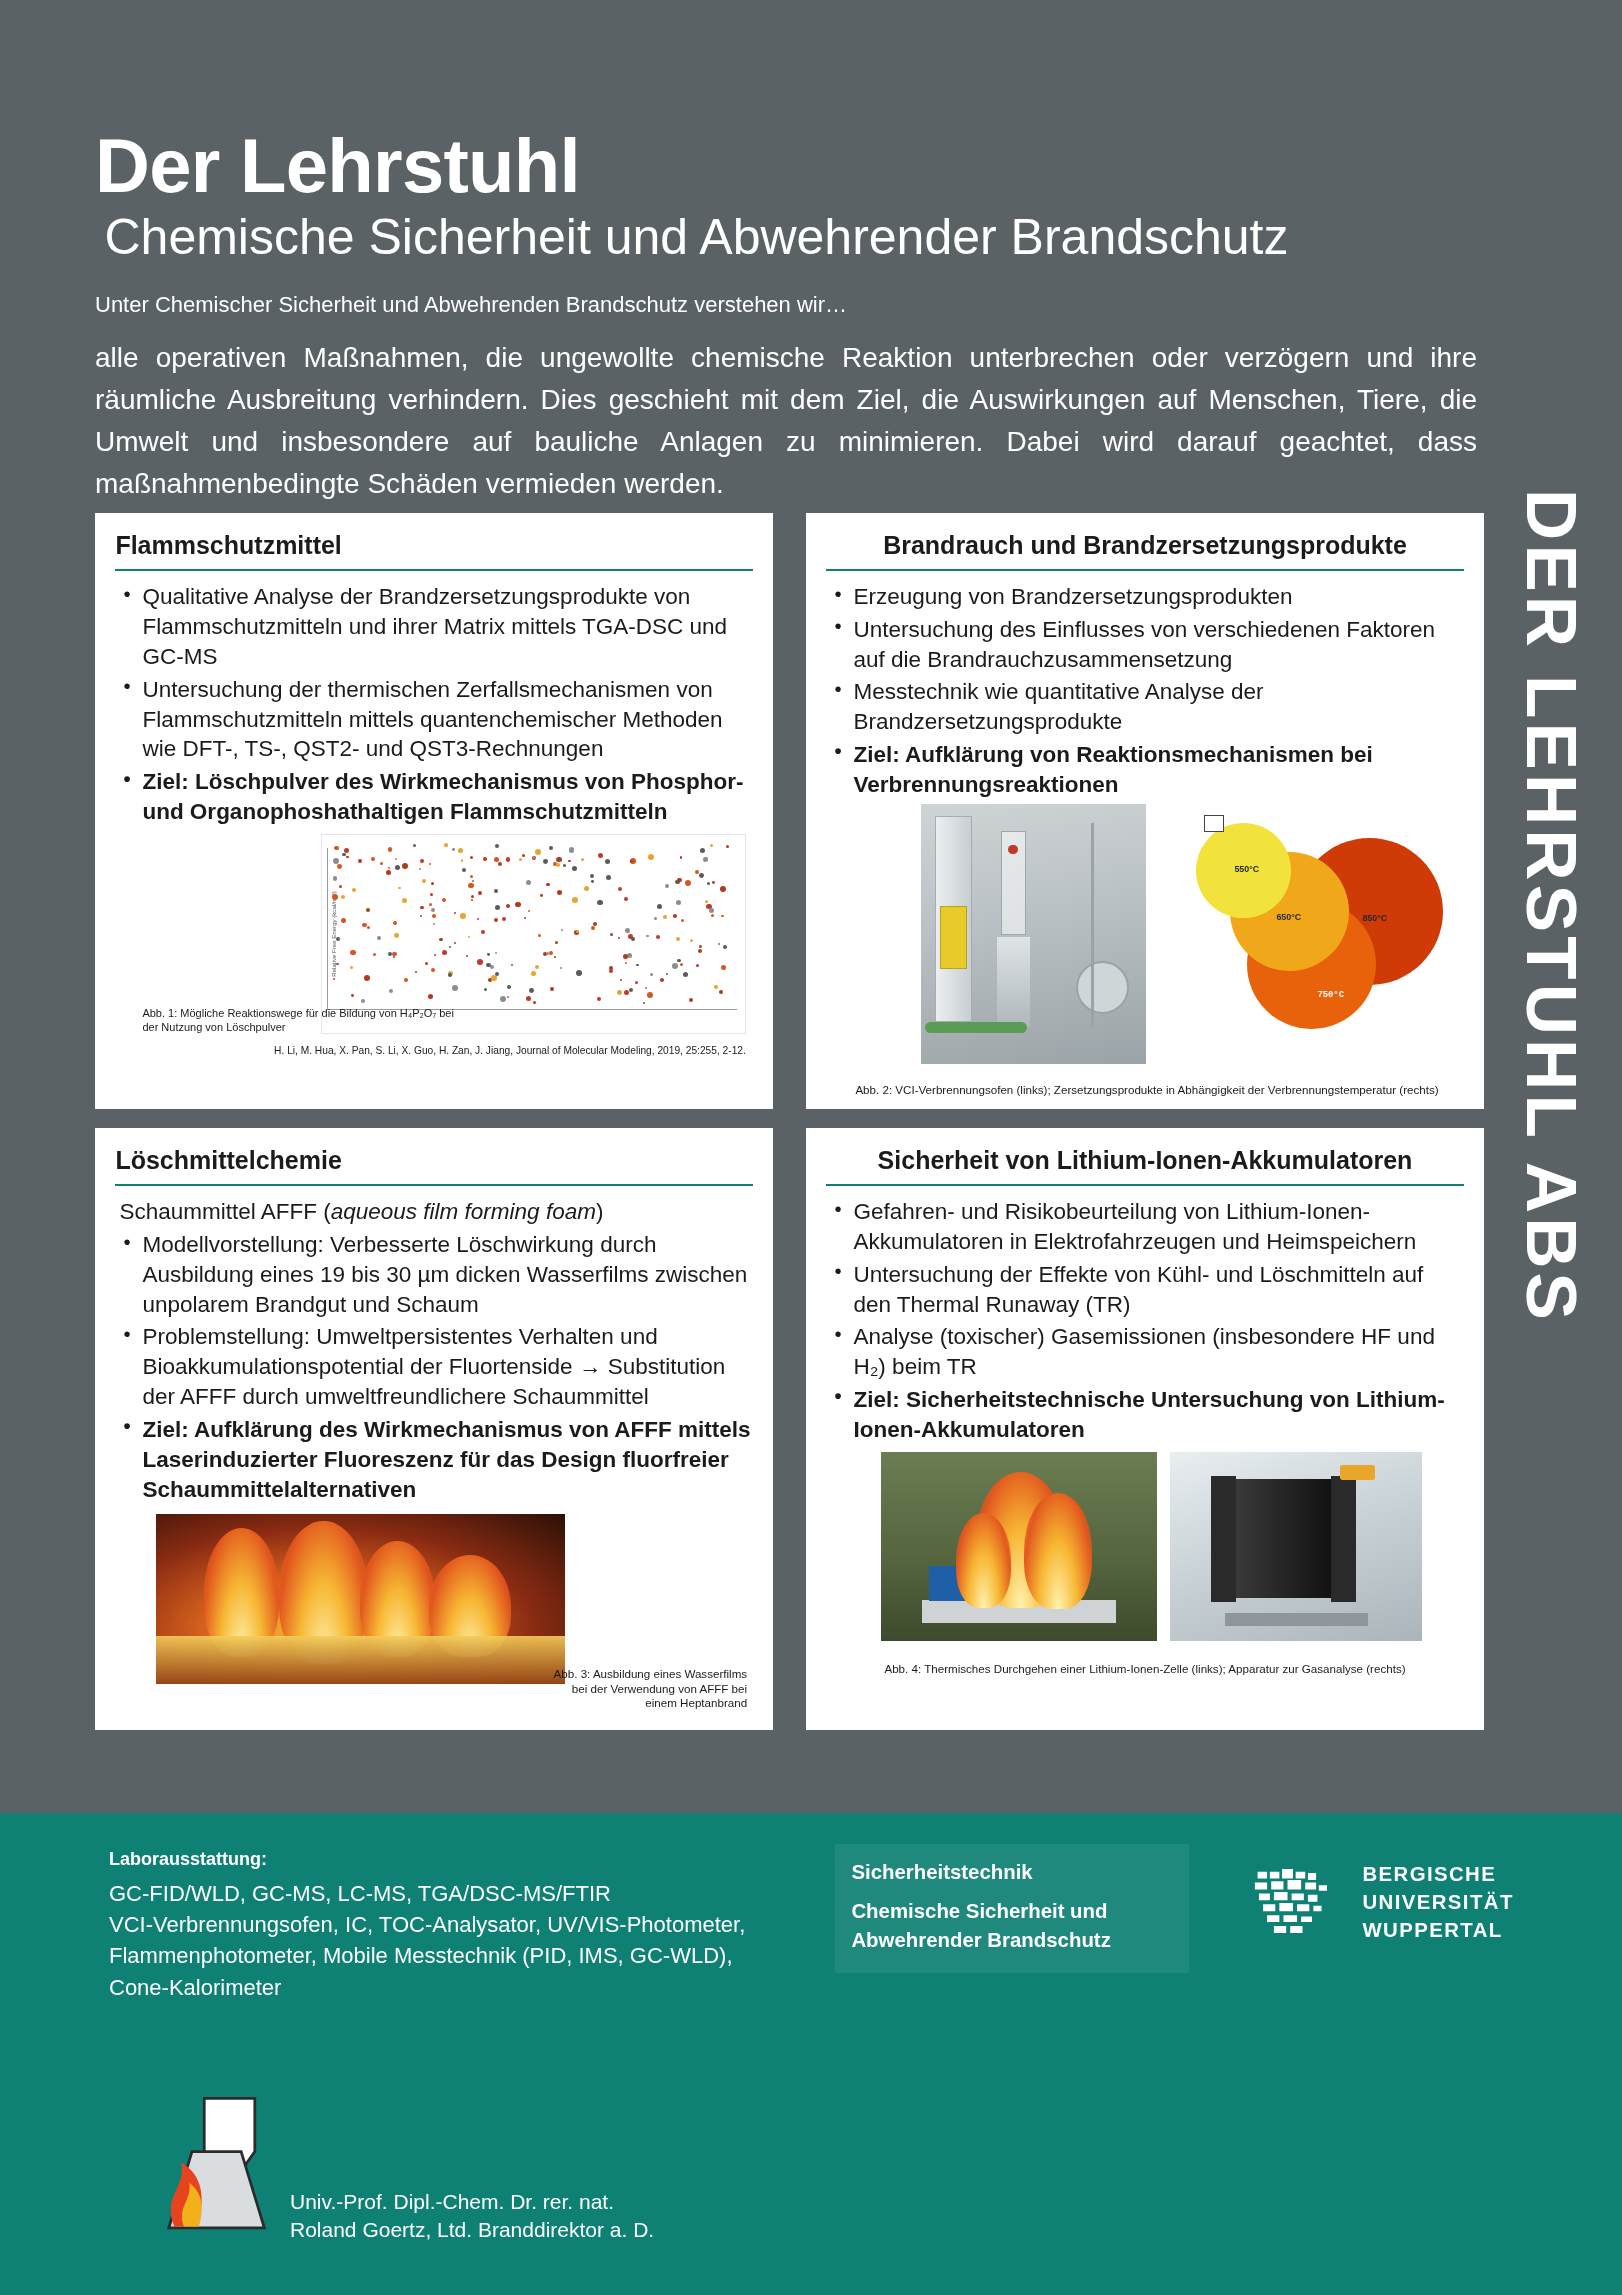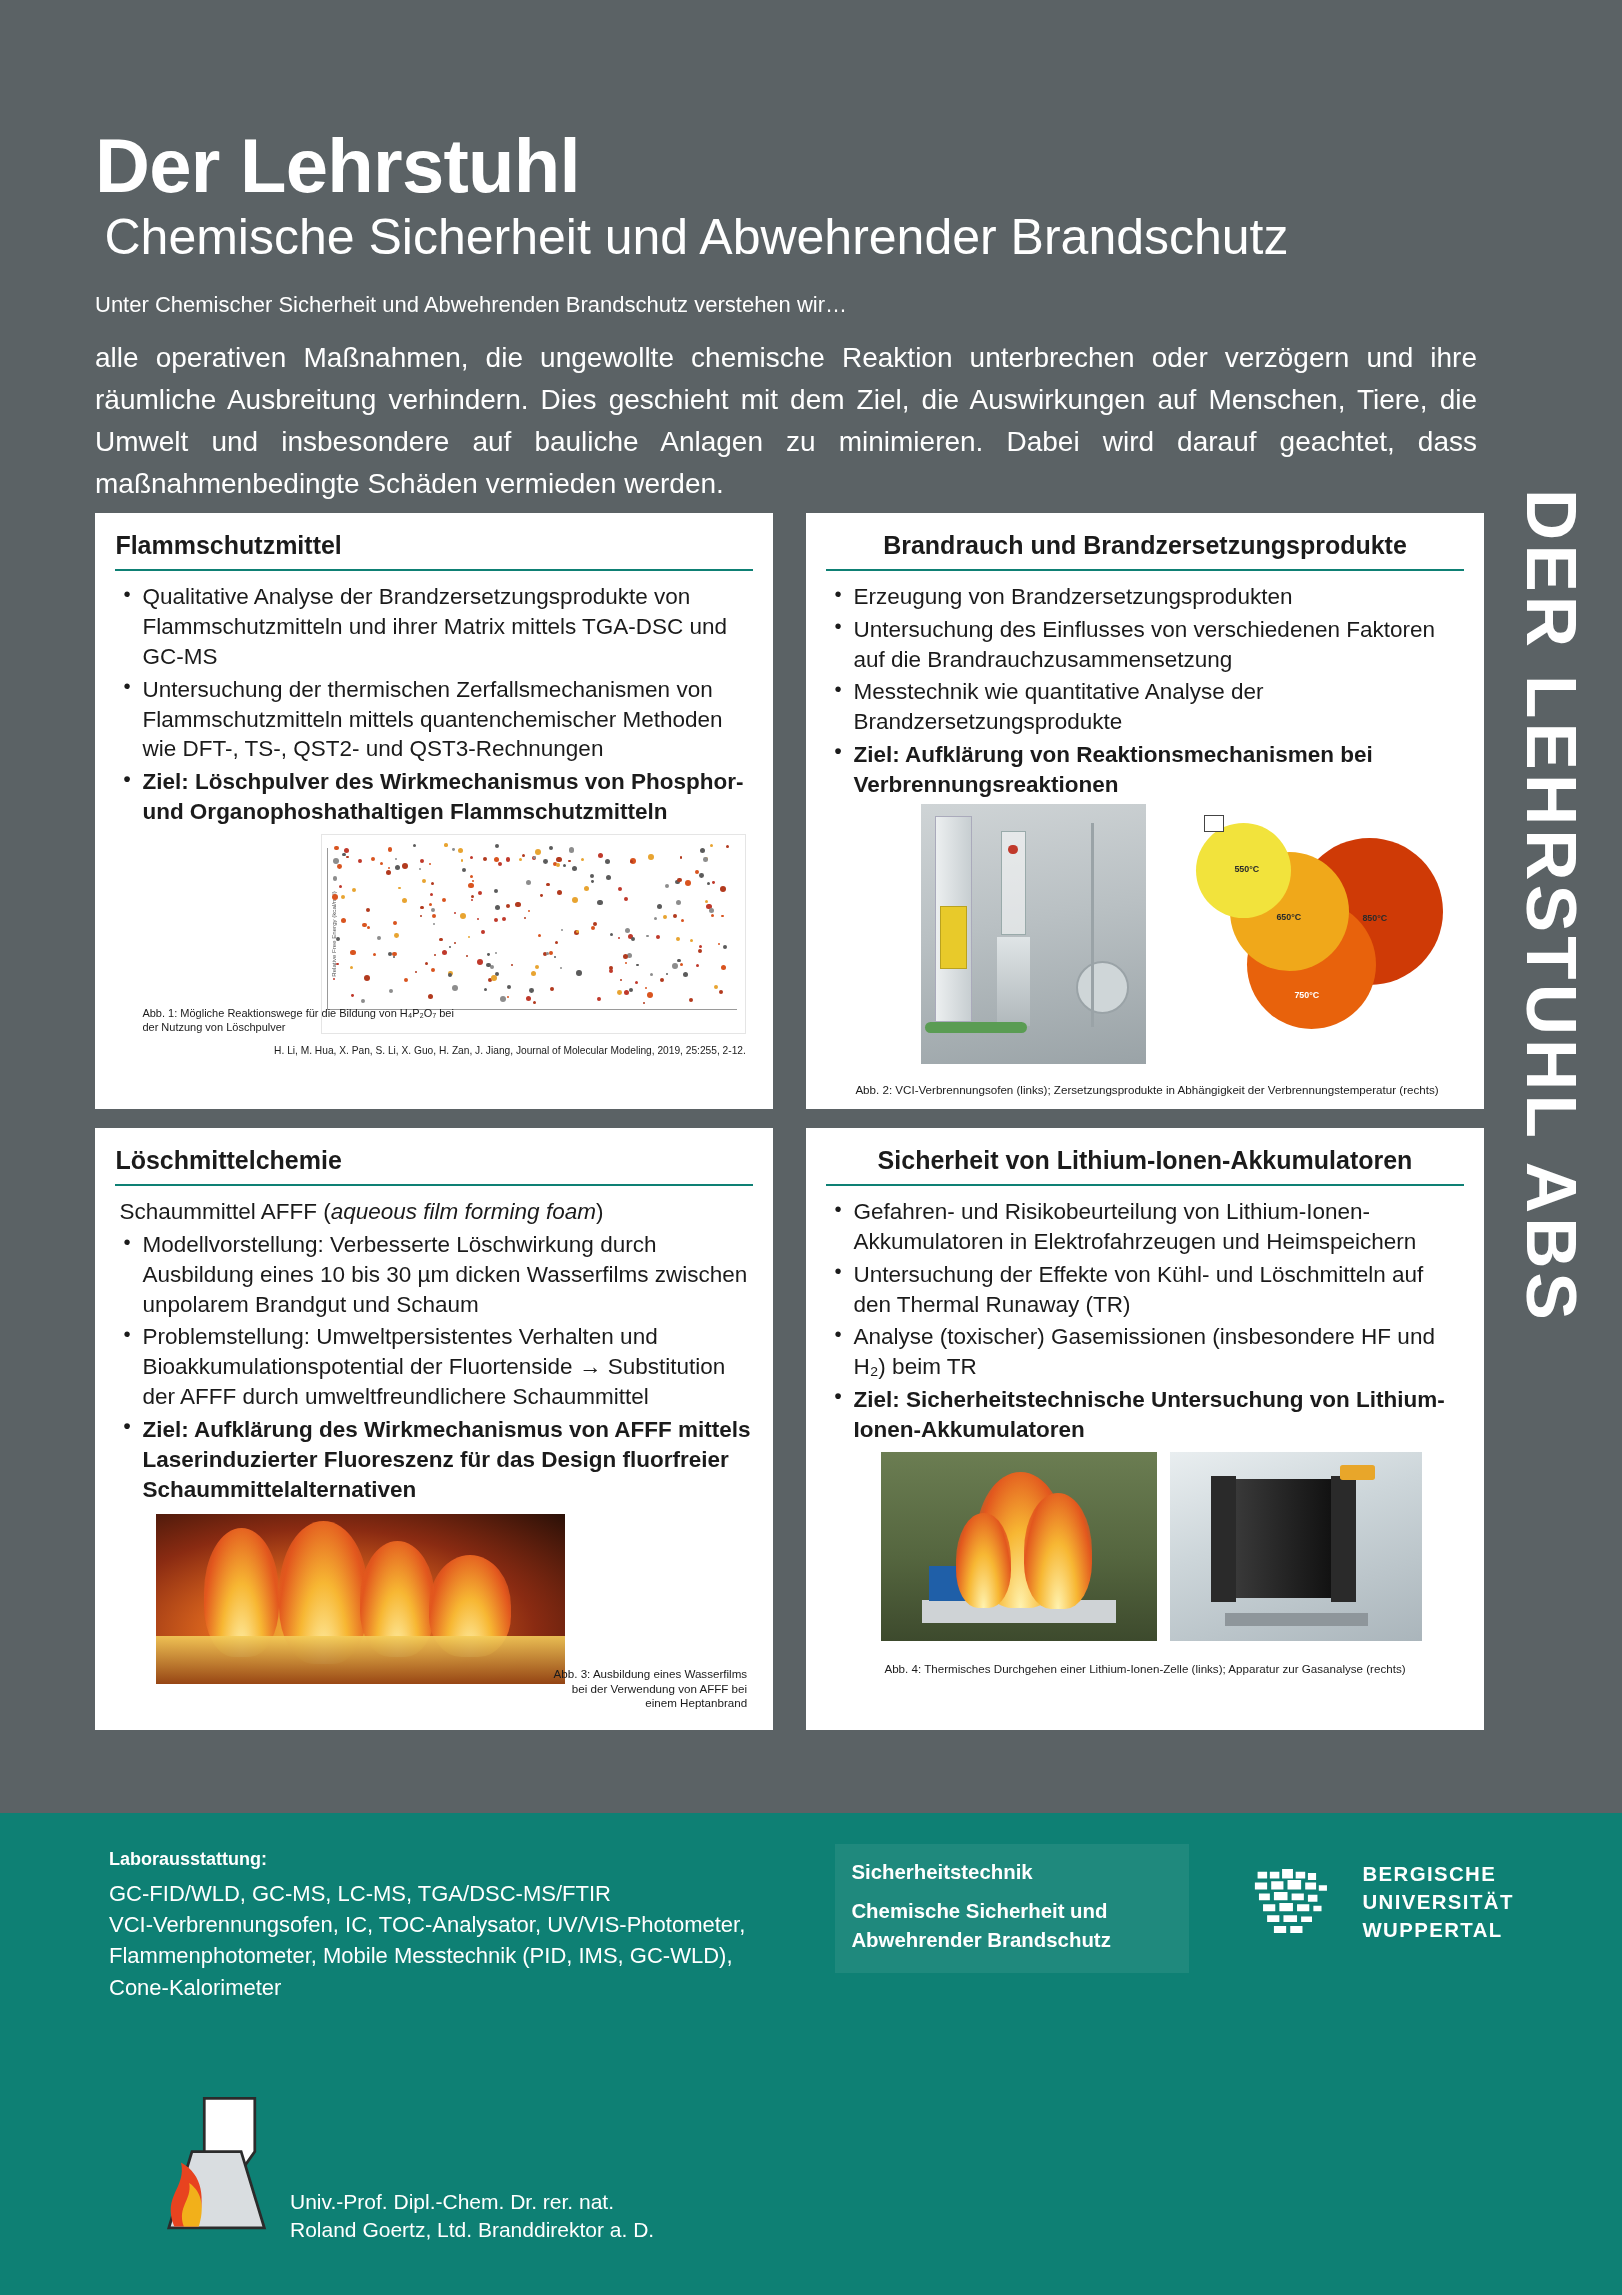--- a/index.html
+++ b/index.html
@@ -659,36 +659,36 @@
           </div>
           <div class="fig2-right">
             <div class="blob" style="left:129px;top:27px;width:147px;height:147px;background:#cf3a06;"></div>
             <div class="blob" style="left:80px;top:89px;width:129px;height:129px;background:#e8620c;"></div>
             <div class="blob" style="left:63px;top:41px;width:119px;height:119px;background:#f0a81a;"></div>
             <div class="blob" style="left:29px;top:12.3px;width:95px;height:95px;background:#f2e33c;"></div>
             <div style="position:absolute;left:37px;top:4.1px;width:17.7px;height:15px;border:0.7px solid #444;background:#fff;"></div>
             <div class="blob-label" style="left:67px;top:53px;">550°C</div>
             <div class="blob-label" style="left:109px;top:101px;">650°C</div>
             <div class="blob-label" style="left:195px;top:102px;">850°C</div>
-            <div class="blob-label" style="left:127px;top:179px;color:#fff;">750°C</div>
+            <div class="blob-label" style="left:150px;top:179px;color:#fff;font-family:Liberation Mono, monospace;">750°C</div>
           </div>
           <div class="fig2-cap cap center">Abb. 2: VCI-Verbrennungsofen (links); Zersetzungsprodukte in Abhängigkeit der Verbrennungstemperatur (rechts)</div>
         </div>
       </div>
     </div>
 
     <div class="card-row">
 
       <div class="card left">
         <div class="card-title">Löschmittelchemie</div>
         <ul class="bullets">
           <li class="nobullet">
             <span>Schaummittel AFFF (</span><span class="italic">aqueous film forming foam</span><span>)</span>
           </li>
-          <li>Modellvorstellung: Verbesserte Löschwirkung durch Ausbildung eines 10 bis 30 µm dicken Wasserfilms zwischen unpolarem Brandgut und Schaum</li>
+          <li>Modellvorstellung: Verbesserte Löschwirkung durch Ausbildung eines 19 bis 30 µm dicken Wasserfilms zwischen unpolarem Brandgut und Schaum</li>
           <li>Problemstellung: Umweltpersistentes Verhalten und Bioakkumulationspotential der Fluortenside → Substitution der AFFF durch umweltfreundlichere Schaummittel</li>
           <li class="bold">Ziel: Aufklärung des Wirkmechanismus von AFFF mittels Laserinduzierter Fluoreszenz für das Design fluorfreier Schaummittelalternativen</li>
         </ul>
         <div class="figure-wrap fig3">
           <div class="fig3-img">
             <div class="flame" style="left:48px;top:13.6px;width:75px;height:129px;"></div>
             <div class="flame" style="left:123px;top:6.8px;width:89px;height:143px;"></div>
             <div class="flame" style="left:204px;top:27px;width:75px;height:116px;"></div>
             <div class="flame" style="left:273px;top:41px;width:82px;height:102px;"></div>
             <div style="position:absolute;left:0;bottom:0;width:100%;height:48px;background:linear-gradient(180deg,rgba(244,205,90,0.9),rgba(150,70,20,0.95));"></div>

